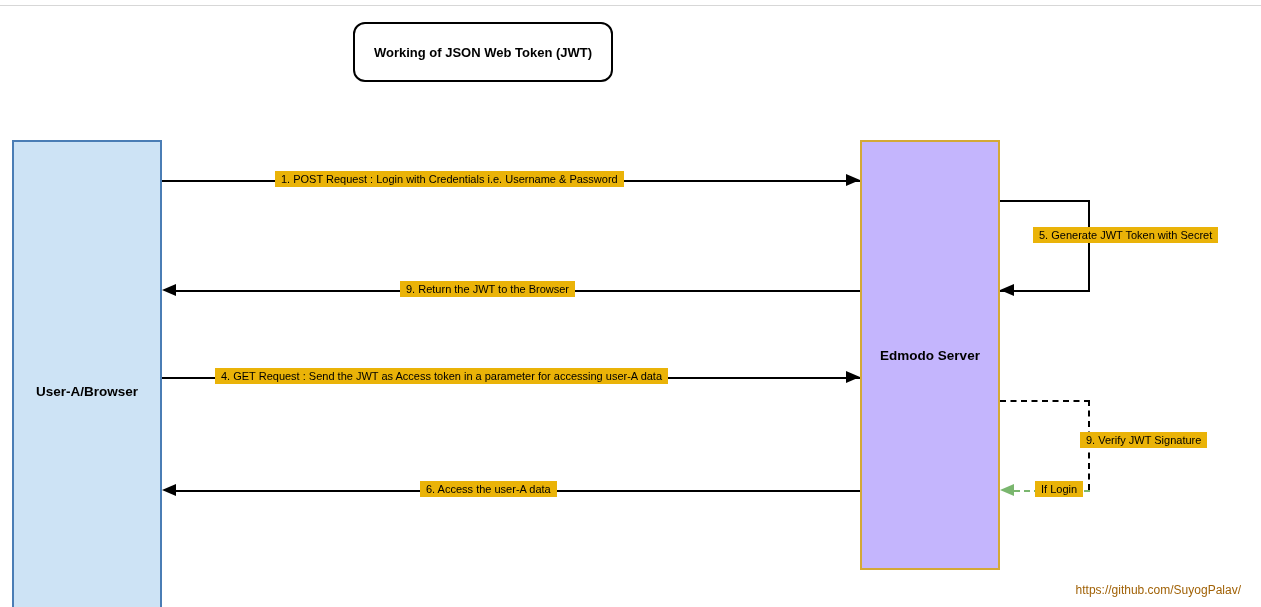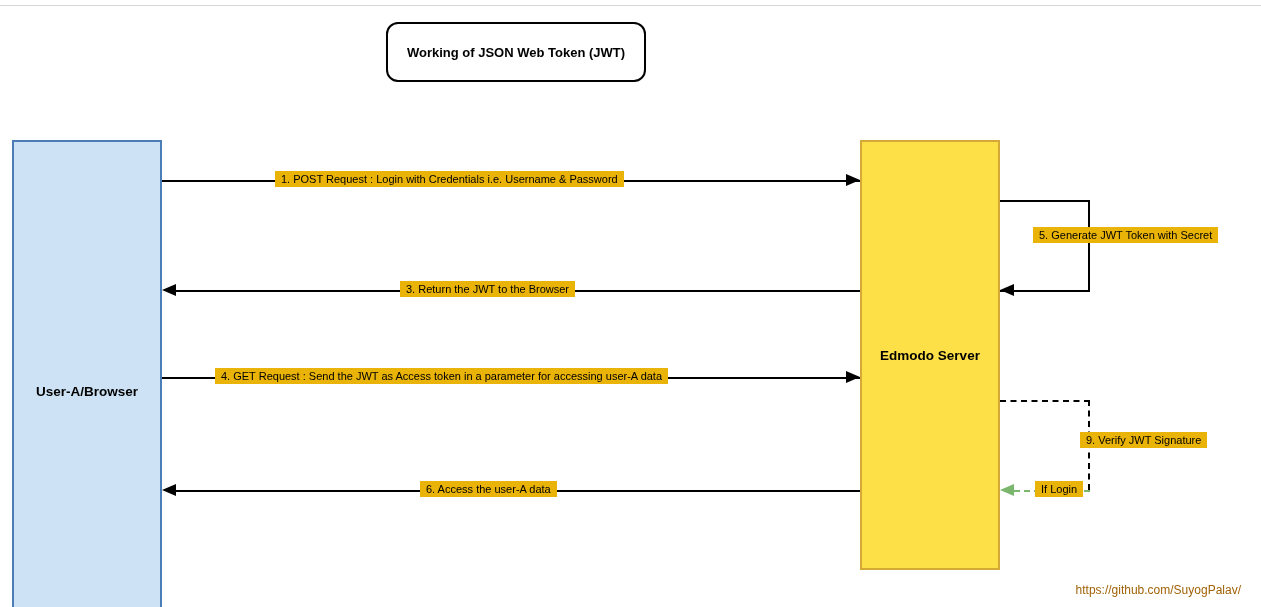--- a/index.html
+++ b/index.html
@@ -7,21 +7,21 @@
     padding: 0;
     width: 1261px;
     height: 607px;
     font-family: Arial, Helvetica, sans-serif;
     background: #ffffff;
     position: relative;
     overflow: hidden;
   }
   .title-box {
     position: absolute;
-    left: 386px;
+    left: 353px;
     top: 22px;
     width: 260px;
     height: 60px;
     border: 2px solid #000;
     border-radius: 12px;
     background: #fff;
     display: flex;
     align-items: center;
     justify-content: center;
     font-weight: bold;
@@ -48,21 +48,21 @@
     width: 150px;
     height: 502px;
     background: #cde3f5;
     border-color: #4a7db5;
   }
   .actor-right {
     left: 860px;
     top: 140px;
     width: 140px;
     height: 430px;
-    background: #fde047;
+    background: #c4b5fd;
     border-color: #d4a935;
   }
   .msg-label {
     position: absolute;
     font-size: 11px;
     font-weight: normal;
     background: #eab308;
     padding: 2px 6px;
     white-space: nowrap;
   }
@@ -145,21 +145,21 @@
 <div class="msg-label" style="left:275px; top:171px;">1. POST Request : Login with Credentials i.e. Username &amp; Password</div>
 
 <div class="hline" style="left:1000px; top:200px; width:90px;"></div>
 <div class="vline" style="left:1088px; top:200px; height:90px;"></div>
 <div class="hline" style="left:1000px; top:290px; width:90px;"></div>
 <div class="arrowhead arrow-left" style="left:1000px; top:284px;"></div>
 <div class="msg-label" style="left:1033px; top:227px;">5. Generate JWT Token with Secret</div>
 
 <div class="hline" style="left:176px; top:290px; width:684px;"></div>
 <div class="arrowhead arrow-left" style="left:162px; top:284px;"></div>
-<div class="msg-label" style="left:400px; top:281px;">3. Return the JWT to the Browser</div>
+<div class="msg-label" style="left:400px; top:281px;">9. Return the JWT to the Browser</div>
 
 <div class="hline" style="left:162px; top:377px; width:698px;"></div>
 <div class="arrowhead arrow-right" style="left:846px; top:371px;"></div>
 <div class="msg-label" style="left:215px; top:368px;">4. GET Request : Send the JWT as Access token in a parameter  for accessing user-A data</div>
 
 <div class="hline dashed" style="left:1000px; top:400px; width:90px;"></div>
 <div class="vline dashed" style="left:1088px; top:400px; height:90px;"></div>
 
 <div class="green-dash" style="left:1014px; top:490px; width:76px;"></div>
 <div class="arrowhead arrow-left-green" style="left:1000px; top:484px;"></div>

